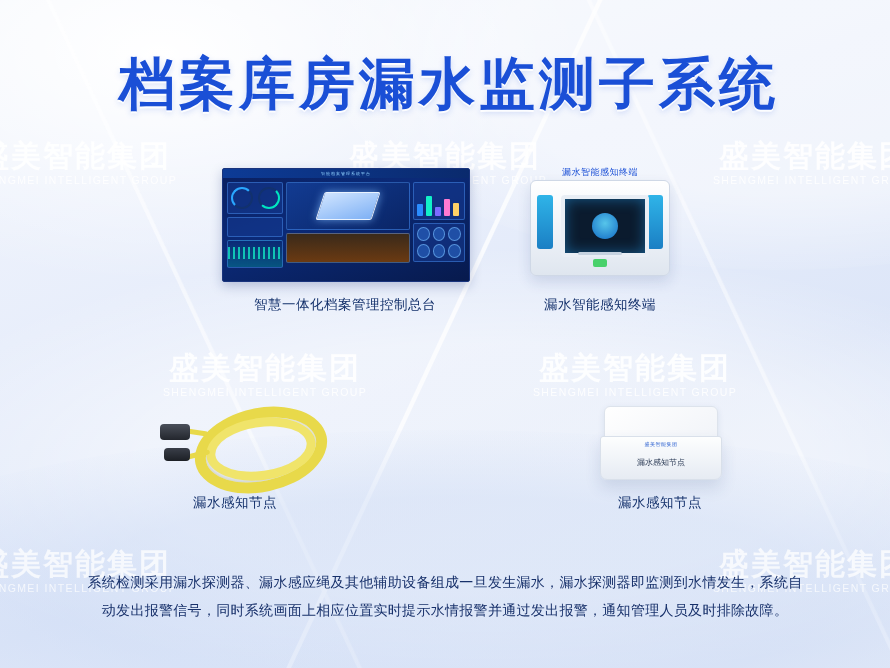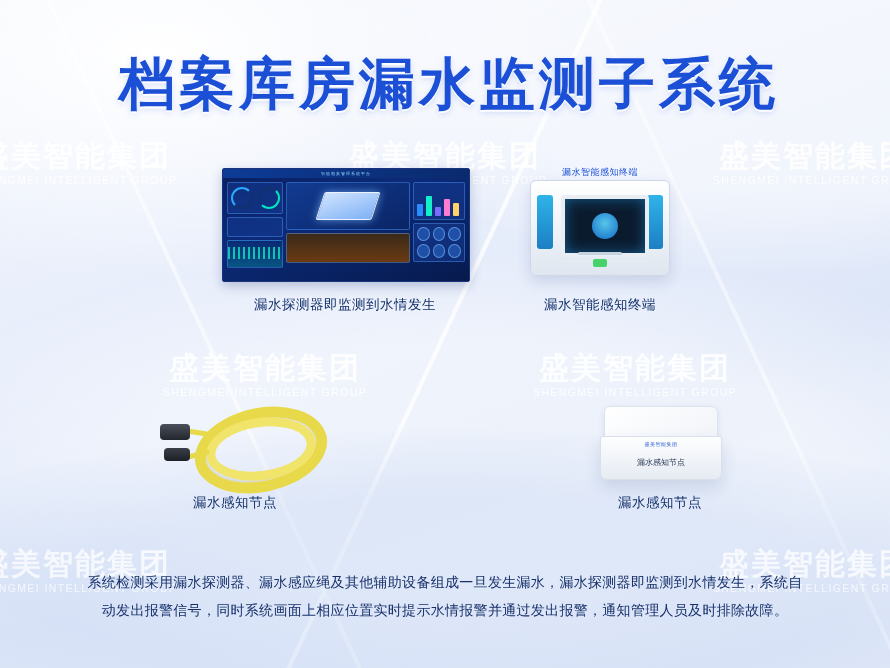--- a/index.html
+++ b/index.html
@@ -198,21 +198,21 @@
           <i></i>
           <i></i>
           <i></i>
           <i></i>
           <i></i>
           <i></i>
         </div>
       </div>
     </div>
   </div>
-  <div class="caption" style="left:150px;top:296px;width:390px;">漏水探测器即监测到水情发生</div>
+  <div class="caption" style="left:150px;top:296px;width:390px;">智慧一体化档案管理控制总台</div>
 
   <div class="terminal">
     <div class="term-title">漏水智能感知终端</div>
     <div class="term-body">
       <div class="term-side l"></div>
       <div class="term-side r"></div>
       <div class="term-screen">
         <span class="sicon"></span>
       </div>
       <div class="term-bar"></div>

